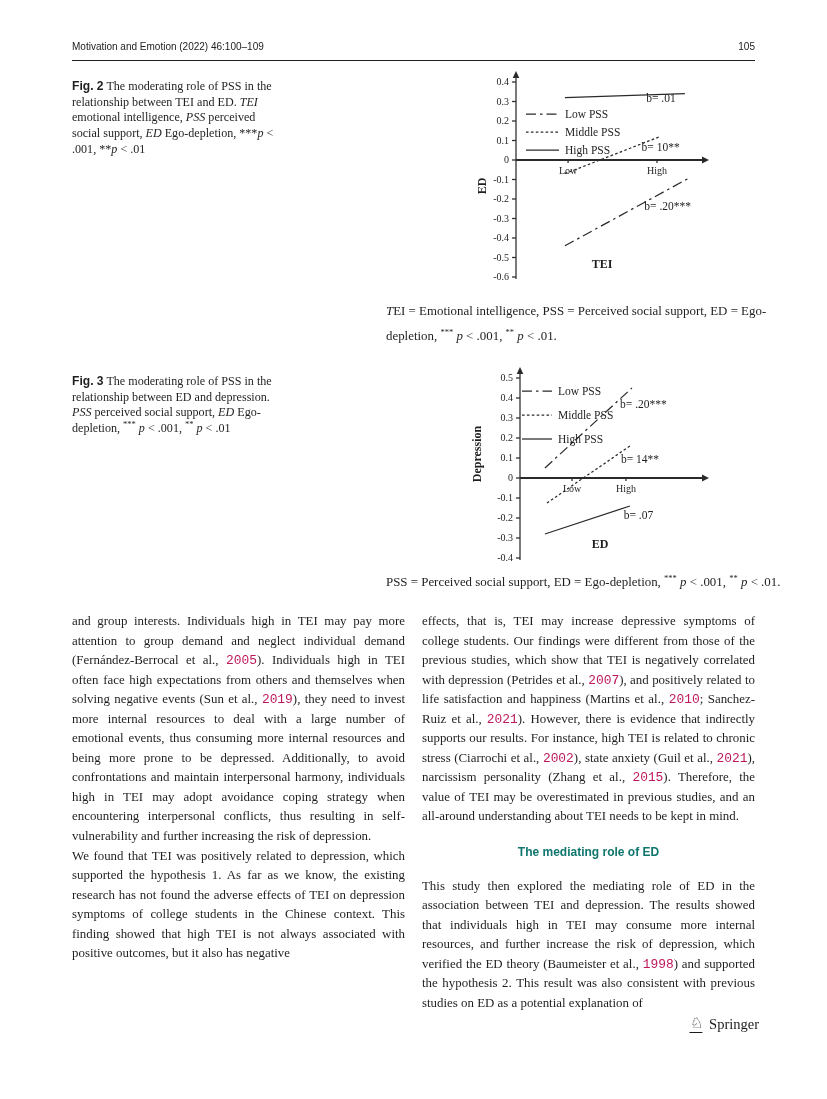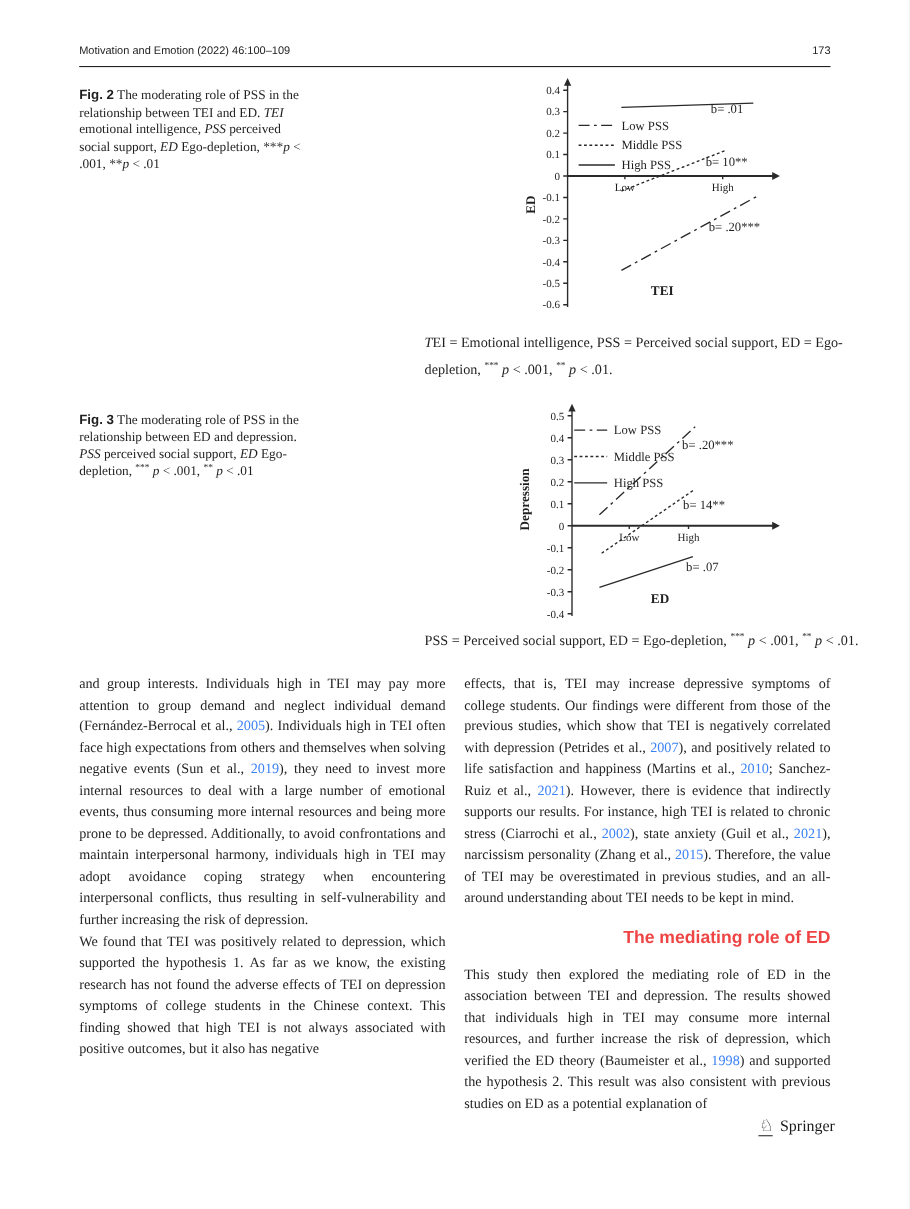--- a/index.html
+++ b/index.html
@@ -14,55 +14,55 @@
   .cap2{top:79px;}
   .cap3{top:374px;}
   .figcap .sans{font-family:"Liberation Sans",sans-serif;text-align:right;}
   
   .fignote{position:absolute;left:386px;width:396px;font-size:12.9px;line-height:25px;}
   .n2{top:299px;}
   .n3{top:570px;}
   .it{font-style:italic;}
   .bd{font-weight:bold;}
   .sp{vertical-align:super;font-size:8.5px;line-height:0;}
-  .cite{color:#3b82f6;text-decoration:none;cursor:pointer;}
+  .cite{color:#be185d;text-decoration:none;cursor:pointer;font-family:Liberation Mono, monospace;}
   
   .chart{position:absolute;left:450px;}
   .c1{top:70px;}
   .c2{top:366px;}
   .ax{stroke:#2a2a2a;stroke-width:1.25;}
   .ax2{stroke:#2a2a2a;stroke-width:1.8;}
   .fil{fill:#2a2a2a;}
   .ser{stroke:#2a2a2a;stroke-width:1.25;fill:none;}
   .dashdot{stroke-dasharray:10 4 2.5 4;}
   .dotted{stroke-dasharray:2.6 2.3;}
   .tick{font:10px "Liberation Serif",serif;fill:#1f1f1f;}
   .leg{font:11.5px "Liberation Serif",serif;fill:#1f1f1f;}
   .blab{font:11.5px "Liberation Serif",serif;fill:#1f1f1f;}
   .axlab{font:bold 12px "Liberation Serif",serif;fill:#1f1f1f;}
   
   .cols{position:absolute;left:72px;top:612px;width:683px;display:flex;gap:17px;}
   .col{width:333px;font-size:12.9px;line-height:19.55px;text-align:justify;}
   .col p{margin:0 0 0 0;}
-  .col h2{font-family:"Liberation Sans",sans-serif;font-size:16px;line-height:19.5px;
-          margin:16px 0 14px 0;color:#ef4444;text-align:right;}
+  .col h2{font-family:"Liberation Sans",sans-serif;font-size:12px;line-height:19.5px;
+          margin:16px 0 14px 0;color:#0f766e;text-align:center;}
   
   .foot{position:absolute;right:68px;top:1016px;display:flex;align-items:center;gap:6px;
         font-size:14.5px;color:#1b1b1b;}
   .knight{font-family:"DejaVu Sans",sans-serif;font-size:15px;line-height:15px;
           border-bottom:1.4px solid #1b1b1b;padding-bottom:1px;display:inline-block;transform:skewX(-4deg);}
 </style>
 </head>
 <body>
 
 <div class="page">
 
   <div class="hdr">
     <span>Motivation and Emotion (2022) 46:100–109</span>
-    <span>173</span>
+    <span>105</span>
   </div>
   <div class="hdr-rule"></div>
 
   <div class="figcap cap2"><span class="bd sans">Fig. 2</span><span>  The moderating role of PSS in the relationship between TEI and ED. </span><span class="it">TEI</span><span> emotional intelligence, </span><span class="it">PSS</span><span> perceived social support, </span><span class="it">ED</span><span> Ego-depletion, ***</span><span class="it">p</span><span> &lt; .001, **</span><span class="it">p</span><span> &lt; .01</span></div>
   <svg class="chart c1" width="270" height="232" viewBox="0 0 270 232">
       <line x1="66" y1="209" x2="66" y2="6" class="ax"></line>
       <polygon points="62.7,8 69.3,8 66,1" class="fil"></polygon>
       <line x1="66" y1="90" x2="253" y2="90" class="ax2"></line>
       <polygon points="252,86.4 252,93.6 259,90" class="fil"></polygon>
       <line x1="62" y1="12" x2="66" y2="12" class="ax"></line>

